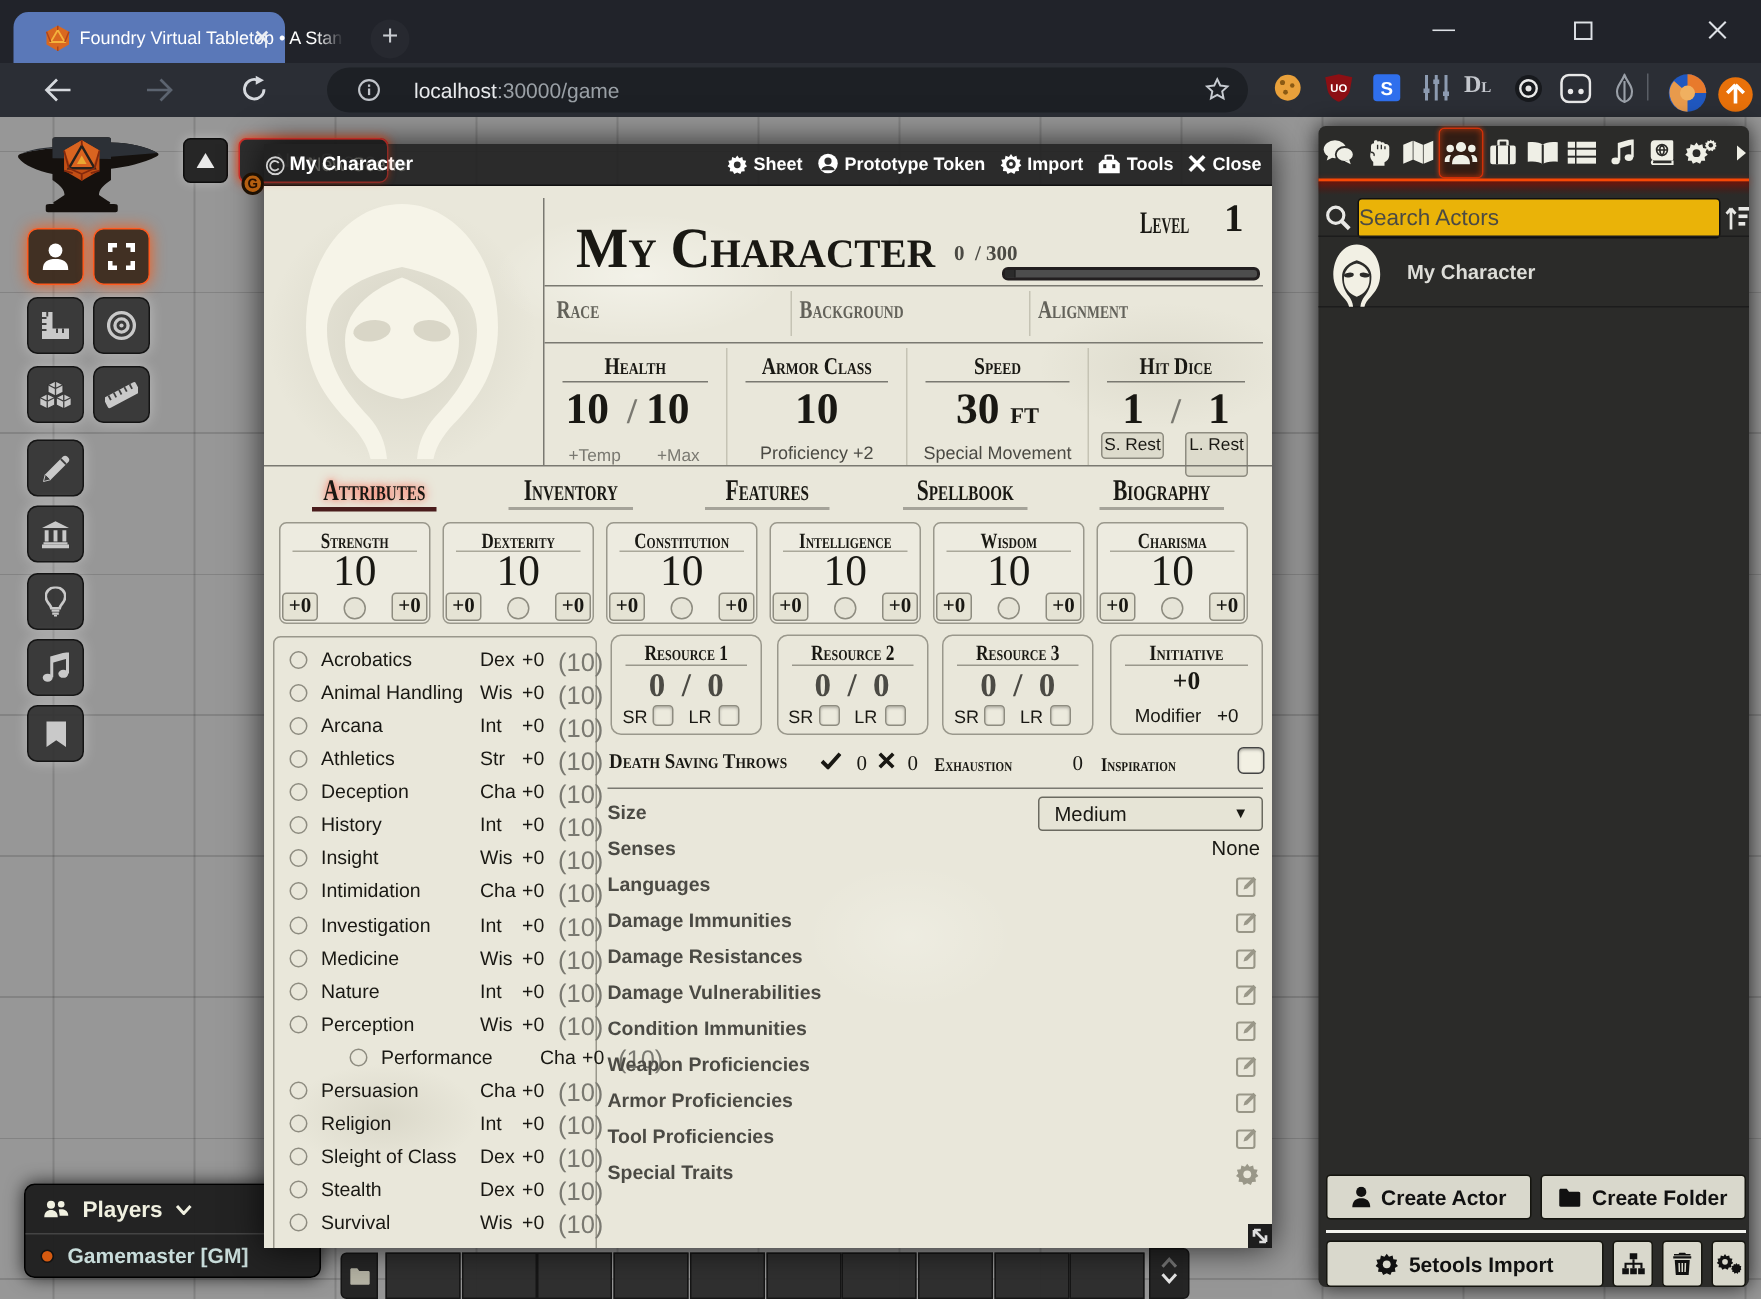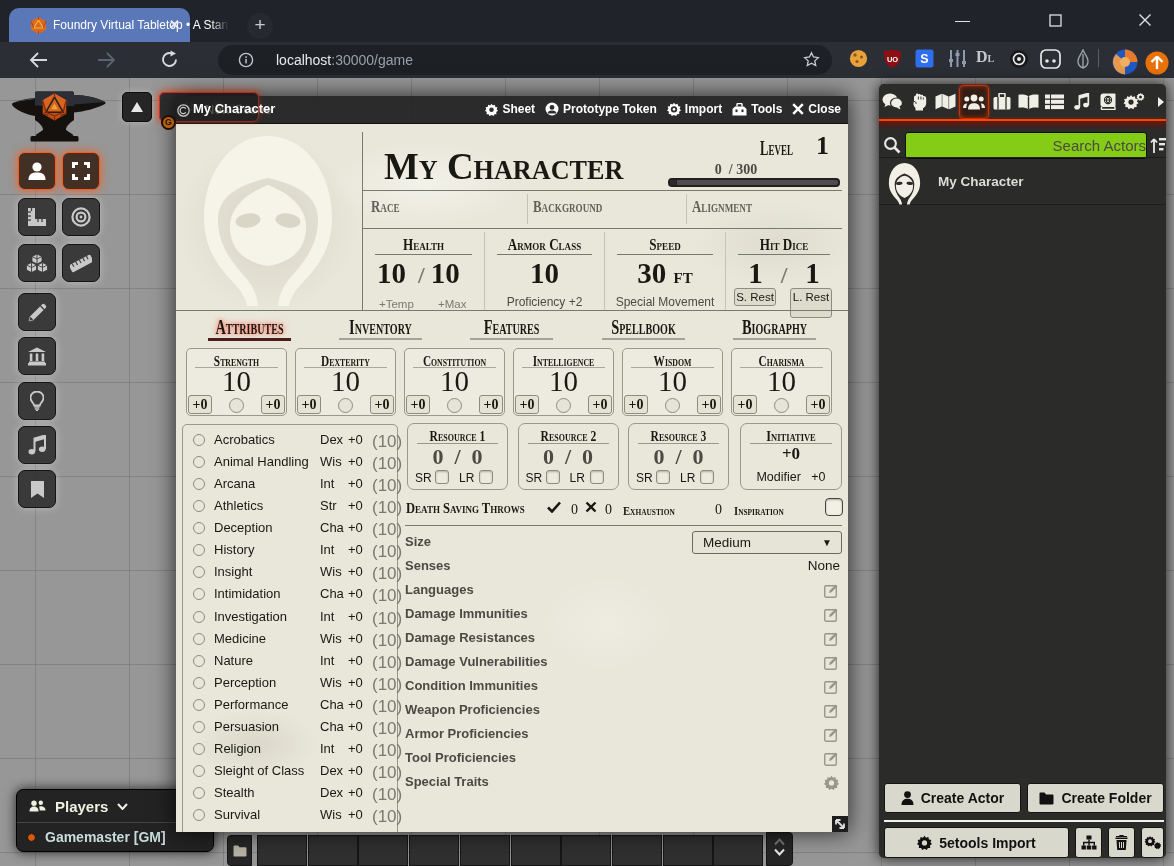--- a/index.html
+++ b/index.html
@@ -68,21 +68,21 @@
 .trrow .lb { position:absolute; left:0; top:3px; font-size:13px; font-weight:bold; color:#4b4a44; }
 .trrow .icn { position:absolute; right:3px; top:4px; }
 
 
 #sidebar { position:absolute; left:879px; top:84px; width:287px; height:774px; background:#2b2b29; border-radius:5px; box-shadow:0 0 14px rgba(0,0,0,0.8); z-index:30; }
 #sbtabs { position:absolute; left:0; top:0; width:287px; height:35px; display:flex; align-items:center; }
 #sbtabs .ic { flex:0 0 26.5px; display:flex; justify-content:center; }
 #sbdiv { position:absolute; left:0; top:35px; width:287px; height:2px; background:#f84806; box-shadow:0 1px 4px rgba(220,40,0,0.7); }
 #sbdivglow { position:absolute; left:0; top:37px; width:287px; height:9px; background:linear-gradient(to bottom, rgba(110,12,4,0.7), rgba(110,12,4,0)); }
 #searchrow { position:absolute; left:0; top:47px; width:287px; height:30px; }
-#searchbox { position:absolute; left:26px; top:1px; width:242px; height:27px; background:#84cc16; border:1px solid #101010; border-radius:3px; text-align:right; font-size:15px; color:#4b4a44; line-height:26px; }
+#searchbox { position:absolute; left:26px; top:1px; width:242px; height:27px; background:#eab308; border:1px solid #101010; border-radius:3px; text-align:left; font-size:15px; color:#4b4a44; line-height:26px; }
 #actorrow { position:absolute; left:0; top:73px; width:287px; height:48px; border-top:1px solid #1c1c1c; border-bottom:1px solid #1c1c1c; }
 #actorrow .anm { position:absolute; left:59px; top:16px; color:#ddddd8; font-weight:bold; font-size:13.5px; }
 .sbbtn { position:absolute; background:#d9d8cc; border:1px solid #15150f; border-radius:3px; color:#111; font-weight:bold; font-size:14px; display:flex; align-items:center; justify-content:center; gap:7px; }
 
 
 #players { position:absolute; left:16px; top:789px; width:198px; height:63px; background:rgba(30,30,30,0.96); border:1px solid #000; border-radius:7px; box-shadow:0 0 12px rgba(0,0,0,0.75); z-index:20; }
 #players .hd { position:absolute; left:12px; top:8px; color:#f0f0e0; font-weight:bold; font-size:15px; display:flex; gap:9px; align-items:center; }
 #players .dv { position:absolute; left:0px; top:32px; width:196px; height:1px; background:#444; }
 #players .pl { position:absolute; left:10px; top:39px; display:flex; gap:9px; align-items:center; font-size:14px; font-weight:bold; color:#c8dcda; }
 #players .dot { width:9px; height:9px; border-radius:50%; background:#d55a10; border:1px solid #111; }
@@ -372,21 +372,21 @@
       <svg class="abs" style="left:17px;top:8px" width="150" height="176" viewBox="0 0 150 176">
         <path d="M54 174 C52 164 46 156 38 148 C24 133 11 115 11 86 C11 40 39 4 75 4 C111 4 139 40 139 86 C139 115 126 133 112 148 C104 156 98 164 96 174 L85 174 C86 163 90 154 97 146 C112 130 125 112 125 88 C125 67 110 54 75 46 C40 54 25 67 25 88 C25 112 38 130 53 146 C60 154 64 163 65 174 Z" fill="#f6f4e8"></path>
         <path d="M75 53 C91 59 113 72 113 95 C113 118 98 130 75 134 C52 130 37 118 37 95 C37 72 59 59 75 53 Z" fill="#f6f4e8"></path>
         <ellipse cx="55" cy="88.5" rx="12.5" ry="7" fill="#d9d6c7" transform="rotate(-8 55 88.5)"></ellipse>
         <ellipse cx="95" cy="88.5" rx="12.5" ry="7" fill="#d9d6c7" transform="rotate(8 95 88.5)"></ellipse>
       </svg>
       <div class="abs" style="left:186px;top:8px;width:1px;height:178px;background:#7a7971"></div>
       <div class="abs" style="left:208px;top:20px;transform:scaleX(0.97);transform-origin:0 0;"><span class="mc" style="font-size:38px;white-space:nowrap;">My Character</span></div>
       <div class="abs" style="left:584px;top:12px;transform:scaleX(0.60);transform-origin:0 0;"><span class="mc" style="font-size:21px;">Level</span></div>
       <div class="abs" style="left:640px;top:7px;"><span class="num" style="font-size:26px;">1</span></div>
-      <div class="abs" style="left:460px;top:36px;width:200px;text-align:center;"><span class="num" style="font-size:14px;color:#4b4a44;">0&nbsp; / 300</span></div>
+      <div class="abs" style="left:460px;top:36px;width:200px;text-align:left;"><span class="num" style="font-size:14px;color:#4b4a44;">0&nbsp; / 300</span></div>
       <div class="abs" style="left:492px;top:54px;width:172px;height:9px;background:#4d4d4d;border:2px solid #231f20;border-radius:4px;">
         <div style="width:7px;height:100%;background:#2b2b2b;border-right:1px solid #222"></div>
       </div>
       <div class="abs" style="left:187px;top:66px;width:479px;height:1px;background:#7a7971"></div>
       <div class="abs" style="left:195px;top:73px;transform:scaleX(0.76);transform-origin:0 0;"><span class="mc" style="font-size:17px;color:#63625a;">Race</span></div>
       <div class="abs" style="left:357px;top:73px;transform:scaleX(0.76);transform-origin:0 0;"><span class="mc" style="font-size:17px;color:#63625a;">Background</span></div>
       <div class="abs" style="left:516px;top:73px;transform:scaleX(0.76);transform-origin:0 0;"><span class="mc" style="font-size:17px;color:#63625a;">Alignment</span></div>
       <div class="abs" style="left:351px;top:70px;width:1px;height:30px;background:#c5c3b4"></div>
       <div class="abs" style="left:510px;top:70px;width:1px;height:30px;background:#c5c3b4"></div>
       <div class="abs" style="left:187px;top:104px;width:479px;height:1px;background:#7a7971"></div>
@@ -542,21 +542,21 @@
         <div class="md">+0</div>
         <div class="pv">(10)</div>
       </div>
       <div class="skrow" style="top:548.77px;">
         <div class="cir"></div>
         <div class="nm">Perception</div>
         <div class="ab">Wis</div>
         <div class="md">+0</div>
         <div class="pv">(10)</div>
       </div>
-      <div class="skrow" style="top:570.84px;">
+      <div class="skrow" style="top:570.84px;margin-left:40px;">
         <div class="cir"></div>
         <div class="nm">Performance</div>
         <div class="ab">Cha</div>
         <div class="md">+0</div>
         <div class="pv">(10)</div>
       </div>
       <div class="skrow" style="top:592.9100000000001px;">
         <div class="cir"></div>
         <div class="nm">Persuasion</div>
         <div class="ab">Cha</div>

